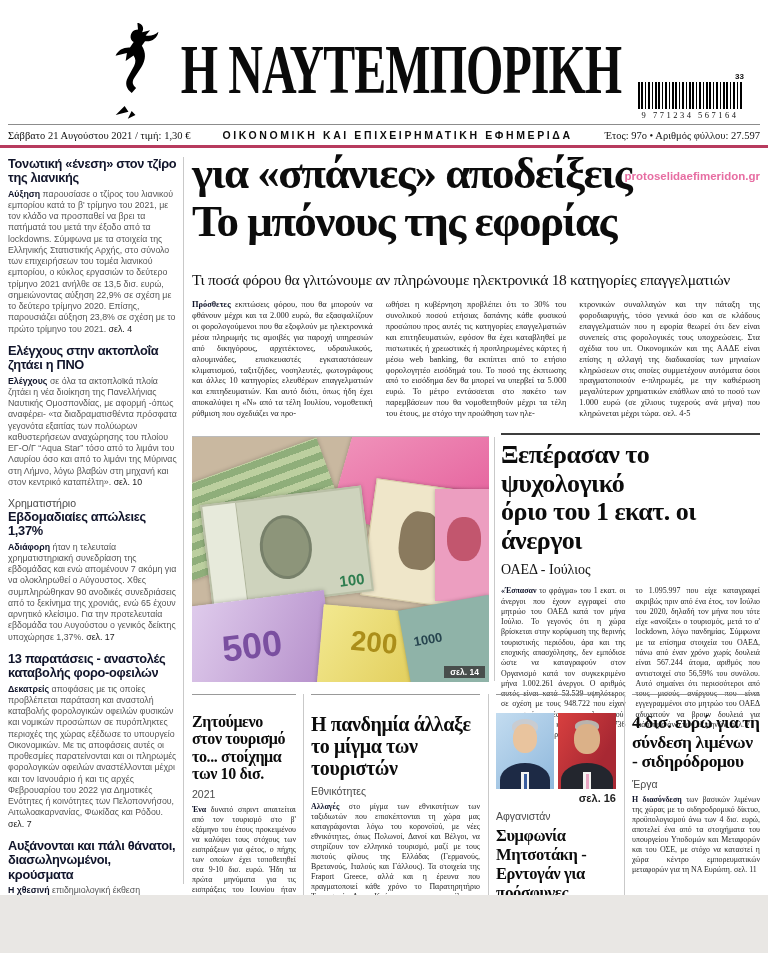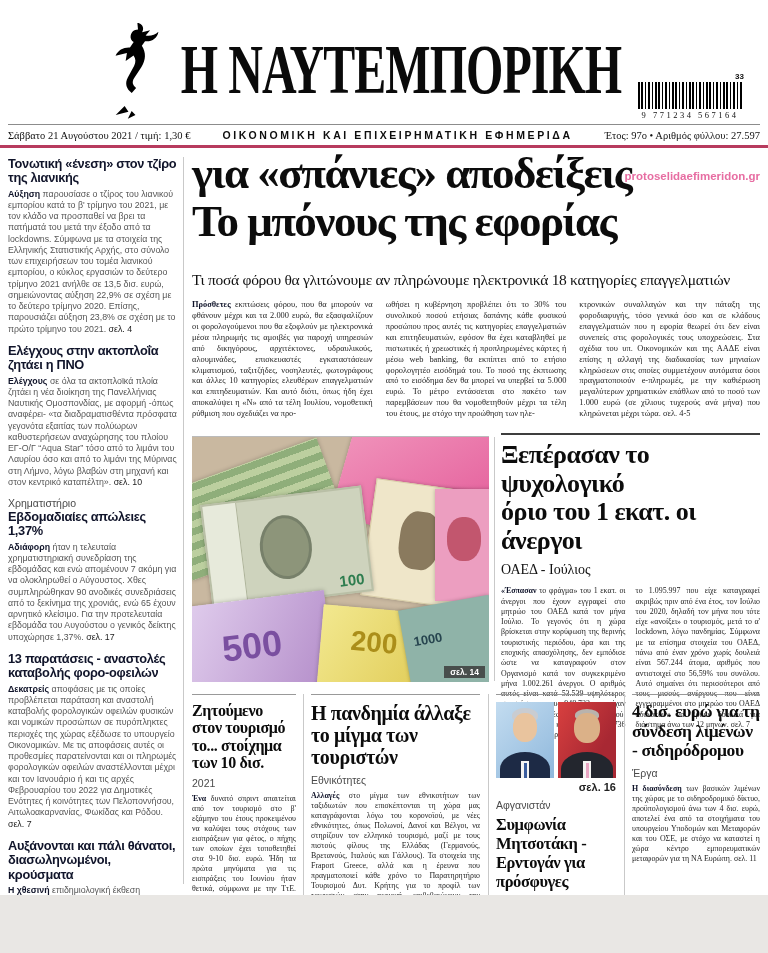--- a/index.html
+++ b/index.html
@@ -83,21 +83,21 @@
   
   .unemp { position:absolute; left:501px; top:433px; width:259px; border-top:2px solid #3d3d3d; padding-top:6px; }
   .unemp h2 { font-family:"Liberation Serif", serif; font-weight:700; font-size:26px; line-height:1.1;
     letter-spacing:-0.5px; color:#0c0c0c; }
   .unemp h2 span { display:block; }
   .unemp .ukicker { font-family:"Liberation Serif", serif; font-size:14px; color:#111; margin:7px 0 8px; }
   .unemp-cols { display:flex; gap:10px; }
   .ucol { flex:1; font-family:"Liberation Serif", serif; font-size:7.9px; line-height:1.3; color:#1d1d1d; text-align:justify; }
 
   
-  .bcol { position:absolute; top:694px; height:202px; border-top:1px solid #999; padding-top:7px; overflow:hidden; }
+  .bcol { position:absolute; top:694px; height:202px; border-top:1px solid #999; padding-top:18px; overflow:hidden; }
   .bcol h2 { font-family:"Liberation Serif", serif; font-weight:700; color:#0c0c0c; letter-spacing:-0.4px; }
   .bcol .kicker { font-size:10.5px; color:#4a4a4a; margin:6px 0 5px; }
   .bcol p { font-family:"Liberation Serif", serif; font-size:7.9px; line-height:1.27; color:#1d1d1d; text-align:justify; }
   .bc1 { left:192px; width:104px; } .bc1 h2 { font-size:16px; line-height:1.08; }
   .bc2 { left:311px; width:169px; } .bc2 h2 { font-size:20px; line-height:1.1; }
   .bc3 { left:496px; width:120px; } .bc3 h2 { font-size:16.5px; line-height:1.15; }
   .bc4 { left:632px; width:128px; } .bc4 h2 { font-size:17.5px; line-height:1.12; }
   .photos { display:flex; gap:4px; }
   .portrait { position:relative; width:58px; height:76px; overflow:hidden; }
   .p-mit { background:linear-gradient(135deg,#c3dcf0,#8fb8dc); }

